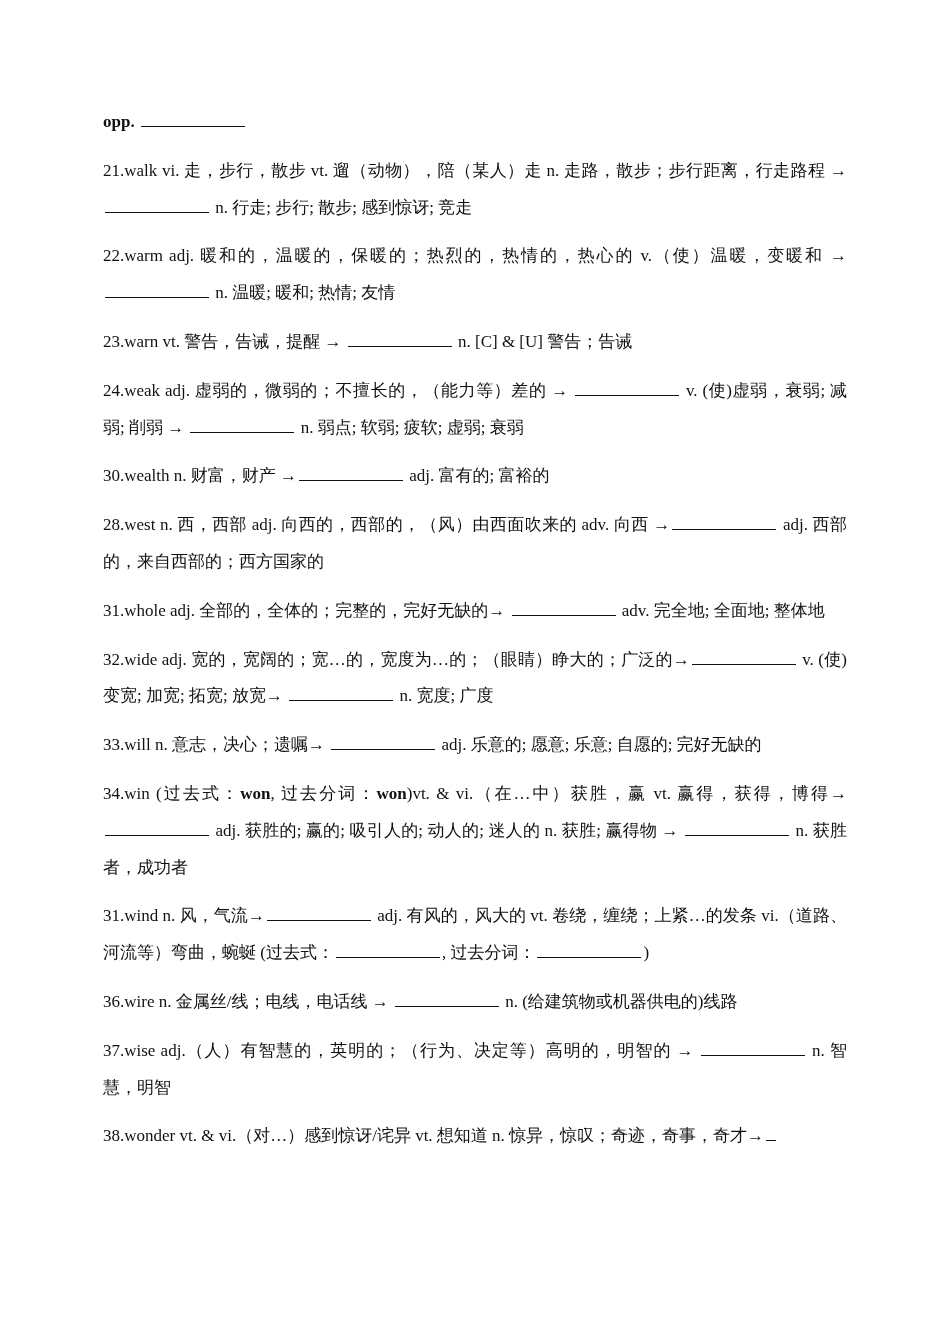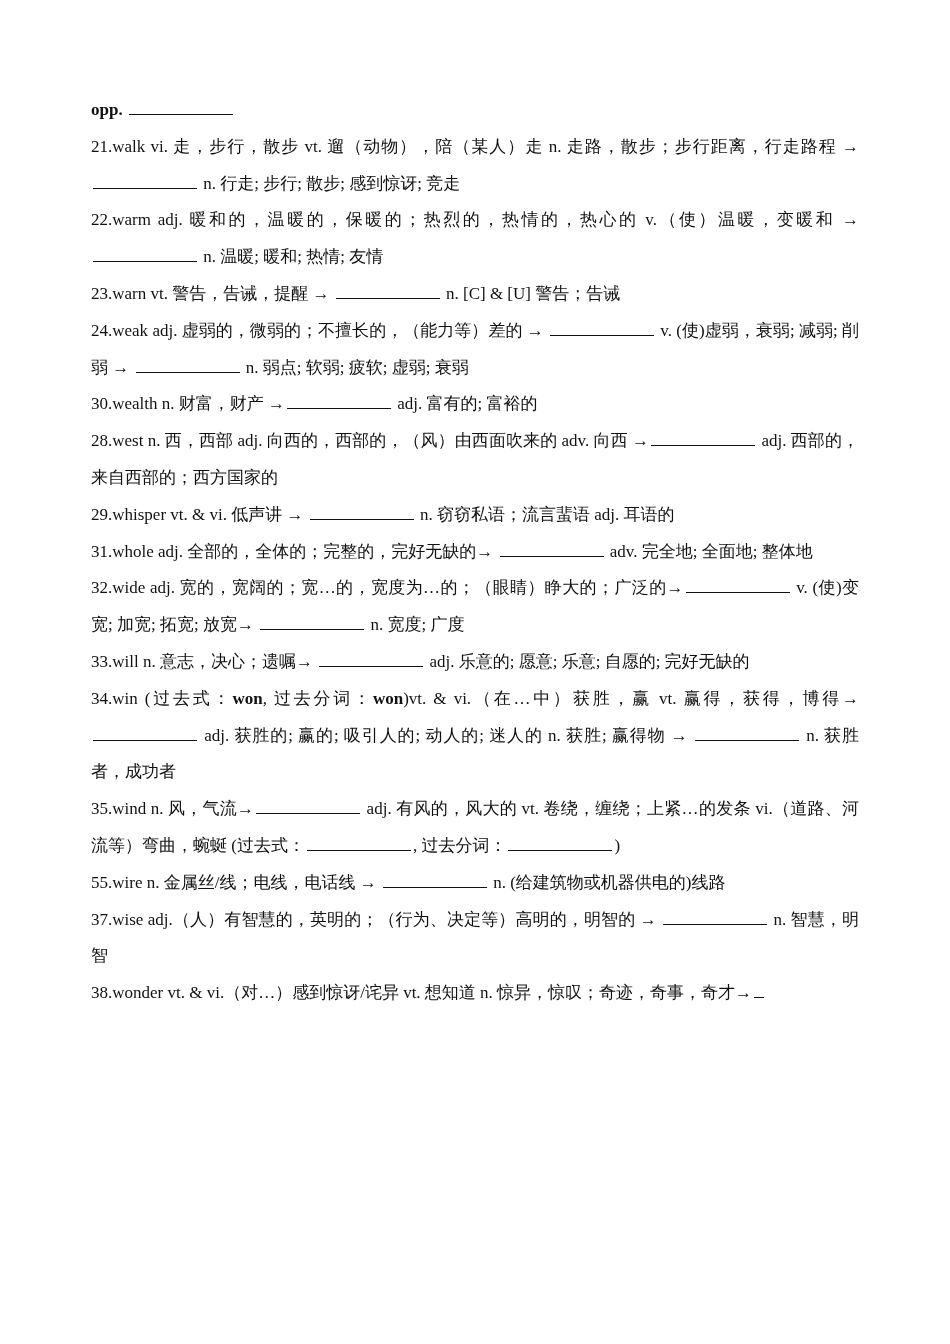--- a/index.html
+++ b/index.html
@@ -3,21 +3,21 @@
 <meta charset="utf-8">
 <style>
   html, body { margin: 0; padding: 0; background: #ffffff; }
   body { width: 950px; height: 1344px; position: relative; overflow: hidden; }
   .page {
     position: absolute; left: 91px; top: 92px; width: 768px;
     font-family: "Liberation Serif", "DejaVu Serif", serif;
     font-size: 17px; line-height: 36.8px; color: #111;
     text-align: justify;
   }
-  .para { margin: 0; }
+  .para { margin: 12px; }
   .blank {
     display: inline-block; width: 104px; height: 18px;
     border-bottom: 1.6px solid #111; vertical-align: baseline;
     margin: 0 2px;
   }
   .blank.short { width: 10px; }
   .b { font-weight: bold; }
 </style>
 </head>
 <body>
@@ -34,31 +34,30 @@
 
   <p class="para"><span>23.warn vt. 警告，告诫，提醒 → </span><span class="blank"></span><span> n. [C] &amp; [U] 警告；告诫</span></p>
 
   <p class="para"><span>24.weak adj. 虚弱的，微弱的；不擅长的，（能力等）差的 → </span><span class="blank"></span><span> v. (使)虚弱，衰弱; 减弱; 削弱 → </span><span class="blank"></span><span> n. 弱点; 软弱; 疲软; 虚弱; 衰弱</span></p>
 
   <p class="para"><span>30.wealth n. 财富，财产 →</span><span class="blank"></span><span> adj. 富有的; 富裕的</span></p>
 
 
   <p class="para"><span>28.west n. 西，西部 adj. 向西的，西部的，（风）由西面吹来的 adv. 向西 →</span><span class="blank"></span><span> adj. 西部的，来自西部的；西方国家的</span></p>
 
-  <p class="para"><span>29.whisper vt. &amp; vi. 低声讲 → </span><span class="blank"></span><span> n. 窃窃私语；流言蜚语  adj. 耳语的</span></p>
 
   <p class="para"><span>31.whole adj. 全部的，全体的；完整的，完好无缺的→ </span><span class="blank"></span><span> adv. 完全地; 全面地; 整体地</span></p>
 
   <p class="para"><span>32.wide adj. 宽的，宽阔的；宽…的，宽度为…的；（眼睛）睁大的；广泛的→</span><span class="blank"></span><span> v. (使)变宽; 加宽; 拓宽; 放宽→ </span><span class="blank"></span><span> n. 宽度; 广度</span></p>
 
   <p class="para"><span>33.will n. 意志，决心；遗嘱→ </span><span class="blank"></span><span> adj. 乐意的; 愿意; 乐意; 自愿的; 完好无缺的</span></p>
 
   <p class="para"><span>34.win (过去式：</span><span class="b">won</span><span>, 过去分词：</span><span class="b">won</span><span>)vt. &amp; vi.（在…中）获胜，赢 vt. 赢得，获得，博得→</span><span class="blank"></span><span> adj. 获胜的; 赢的; 吸引人的; 动人的; 迷人的  n. 获胜; 赢得物 → </span><span class="blank"></span><span> n. 获胜者，成功者</span></p>
 
-  <p class="para"><span>35.wind n. 风，气流→</span><span class="blank"></span><span> adj. 有风的，风大的 vt. 卷绕，缠绕；上紧…的发条 vi.（道路、河流等）弯曲，蜿蜒 (过去式：</span><span class="blank"></span><span>, 过去分词：</span><span class="blank"></span><span>)</span></p>
+  <p class="para"><span>31.wind n. 风，气流→</span><span class="blank"></span><span> adj. 有风的，风大的 vt. 卷绕，缠绕；上紧…的发条 vi.（道路、河流等）弯曲，蜿蜒 (过去式：</span><span class="blank"></span><span>, 过去分词：</span><span class="blank"></span><span>)</span></p>
 
-  <p class="para"><span>55.wire n. 金属丝/线；电线，电话线 → </span><span class="blank"></span><span> n. (给建筑物或机器供电的)线路</span></p>
+  <p class="para"><span>36.wire n. 金属丝/线；电线，电话线 → </span><span class="blank"></span><span> n. (给建筑物或机器供电的)线路</span></p>
 
   <p class="para"><span>37.wise adj.（人）有智慧的，英明的；（行为、决定等）高明的，明智的 → </span><span class="blank"></span><span> n. 智慧，明智</span></p>
 
   <p class="para"><span>38.wonder vt. &amp; vi.（对…）感到惊讶/诧异 vt. 想知道  n. 惊异，惊叹；奇迹，奇事，奇才→</span><span class="blank short"></span></p>
 
 </div>
 
 </body></html>

